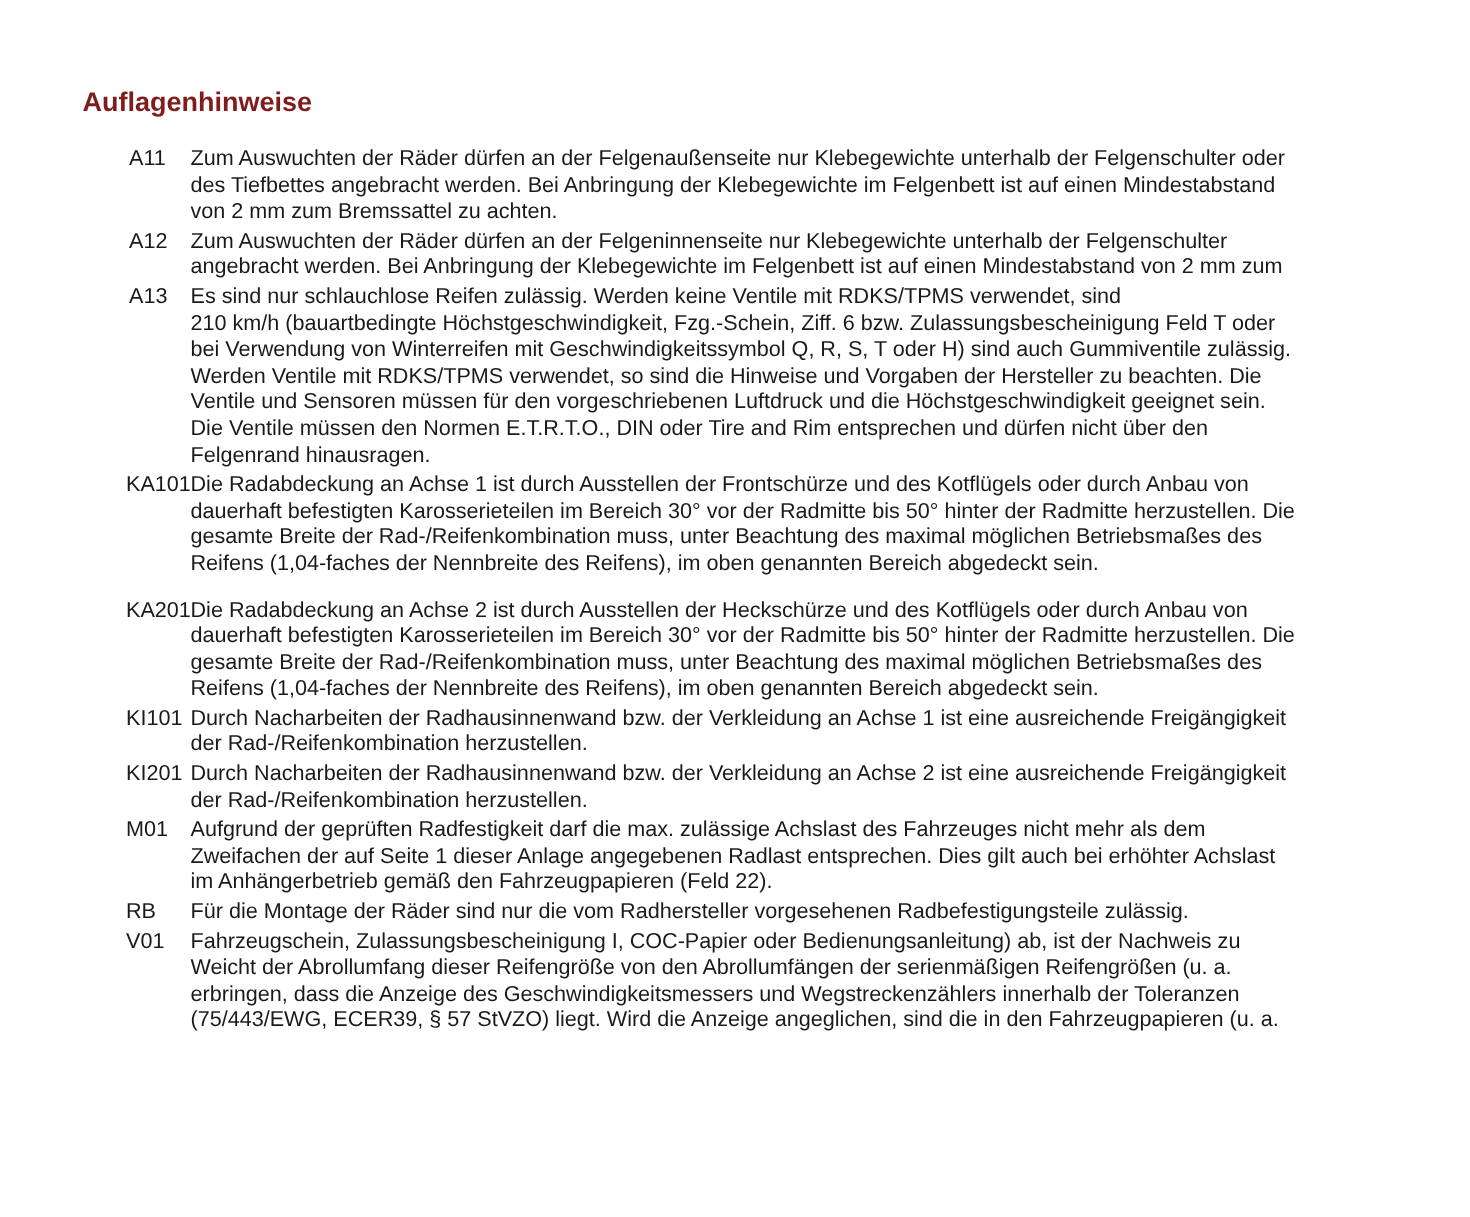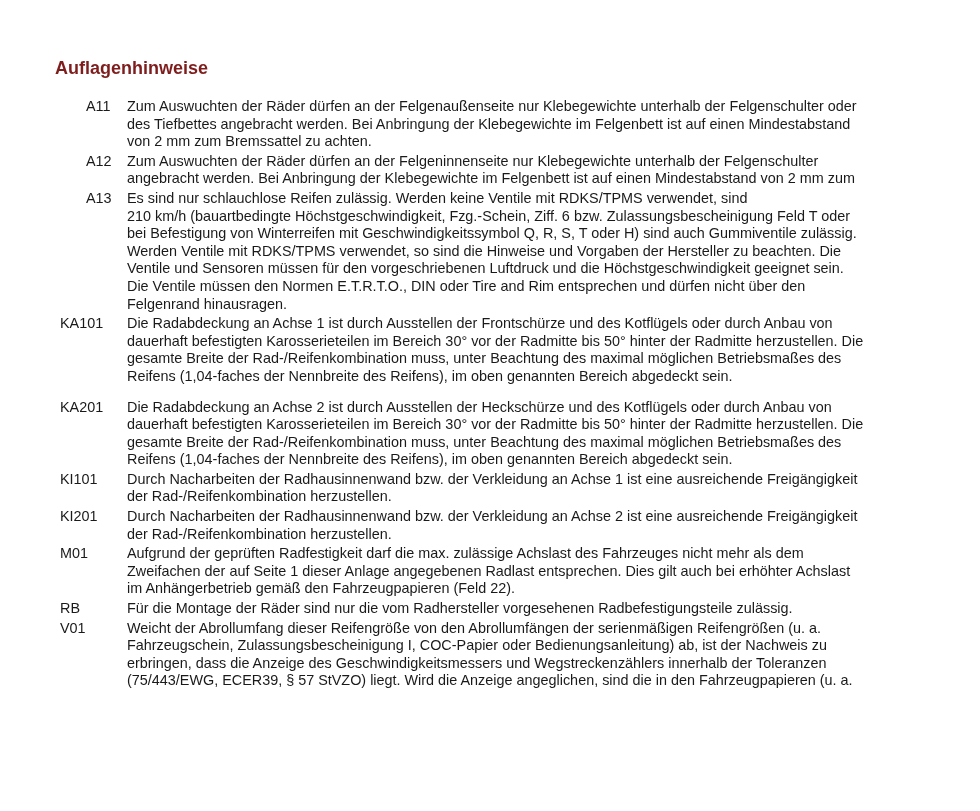--- a/index.html
+++ b/index.html
@@ -47,21 +47,21 @@
     }
     .code {
       width: 127px;
       box-sizing: border-box;
       padding-left: 86px;
       font-size: 14.4px;
       line-height: 17.6px;
       flex: 0 0 auto;
     }
     .code.wide {
-      padding-left: 60px;
+      padding-left: 84px;
     }
     .body {
       flex: 0 0 auto;
       width: 820px;
       font-size: 14.4px;
       line-height: 17.6px;
       white-space: nowrap;
     }
     .line {
       display: block;
@@ -90,21 +90,21 @@
         <span class="line">Zum Auswuchten der Räder dürfen an der Felgeninnenseite nur Klebegewichte unterhalb der Felgenschulter</span>
         <span class="line">angebracht werden. Bei Anbringung der Klebegewichte im Felgenbett ist auf einen Mindestabstand von 2 mm zum</span>
       </div>
     </div>
 
     <div class="entry">
       <div class="code">A13</div>
       <div class="body">
         <span class="line">Es sind nur schlauchlose Reifen zulässig. Werden keine Ventile mit RDKS/TPMS verwendet, sind</span>
         <span class="line">210 km/h (bauartbedingte Höchstgeschwindigkeit, Fzg.-Schein, Ziff. 6 bzw. Zulassungsbescheinigung Feld T oder</span>
-        <span class="line">bei Befestigung von Winterreifen mit Geschwindigkeitssymbol Q, R, S, T oder H) sind auch Gummiventile zulässig.</span>
+        <span class="line">bei Verwendung von Winterreifen mit Geschwindigkeitssymbol Q, R, S, T oder H) sind auch Gummiventile zulässig.</span>
         <span class="line">Werden Ventile mit RDKS/TPMS verwendet, so sind die Hinweise und Vorgaben der Hersteller zu beachten. Die</span>
         <span class="line">Ventile und Sensoren müssen für den vorgeschriebenen Luftdruck und die Höchstgeschwindigkeit geeignet sein.</span>
         <span class="line">Die Ventile müssen den Normen E.T.R.T.O., DIN oder Tire and Rim entsprechen und dürfen nicht über den</span>
         <span class="line">Felgenrand hinausragen.</span>
       </div>
     </div>
 
     <div class="entry gap-after">
       <div class="code wide">KA101</div>
       <div class="body">
@@ -153,21 +153,21 @@
     <div class="entry">
       <div class="code wide">RB</div>
       <div class="body">
         <span class="line">Für die Montage der Räder sind nur die vom Radhersteller vorgesehenen Radbefestigungsteile zulässig.</span>
       </div>
     </div>
 
     <div class="entry">
       <div class="code wide">V01</div>
       <div class="body">
+        <span class="line">Fahrzeugschein, Zulassungsbescheinigung I, COC-Papier oder Bedienungsanleitung) ab, ist der Nachweis zu</span>
         <span class="line">Weicht der Abrollumfang dieser Reifengröße von den Abrollumfängen der serienmäßigen Reifengrößen (u. a.</span>
-        <span class="line">Fahrzeugschein, Zulassungsbescheinigung I, COC-Papier oder Bedienungsanleitung) ab, ist der Nachweis zu</span>
         <span class="line">erbringen, dass die Anzeige des Geschwindigkeitsmessers und Wegstreckenzählers innerhalb der Toleranzen</span>
         <span class="line">(75/443/EWG, ECER39, § 57 StVZO) liegt. Wird die Anzeige angeglichen, sind die in den Fahrzeugpapieren (u. a.</span>
       </div>
     </div>
 
   </div>
 </div>
 
 </body></html>

